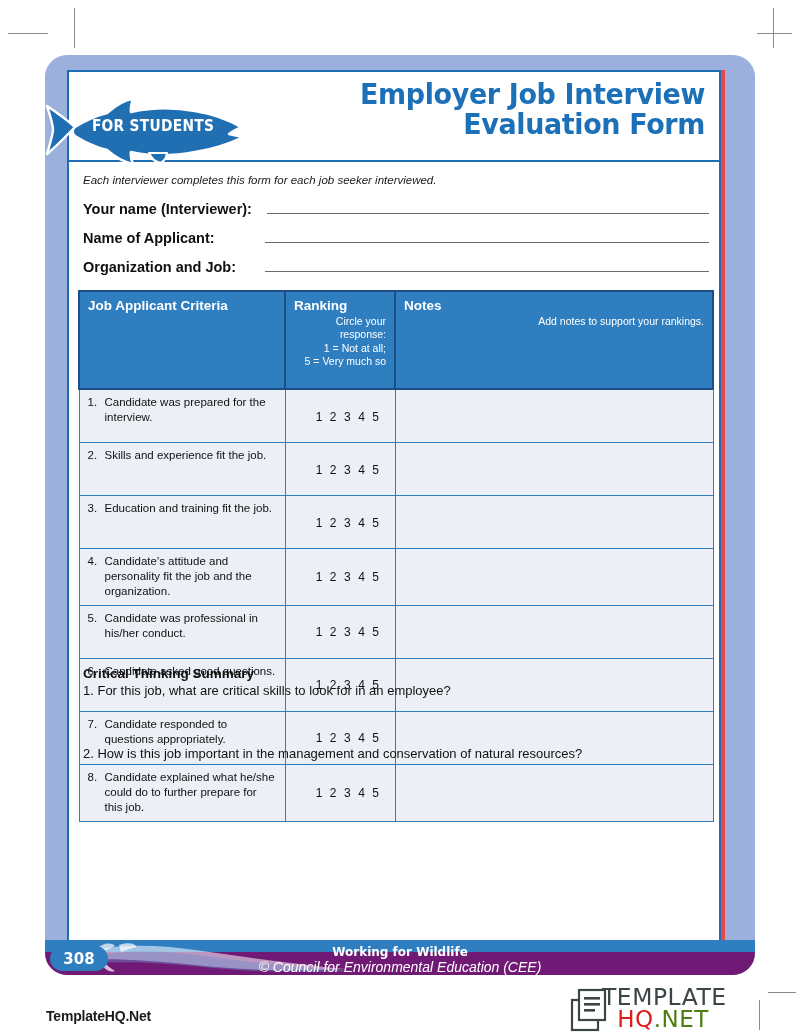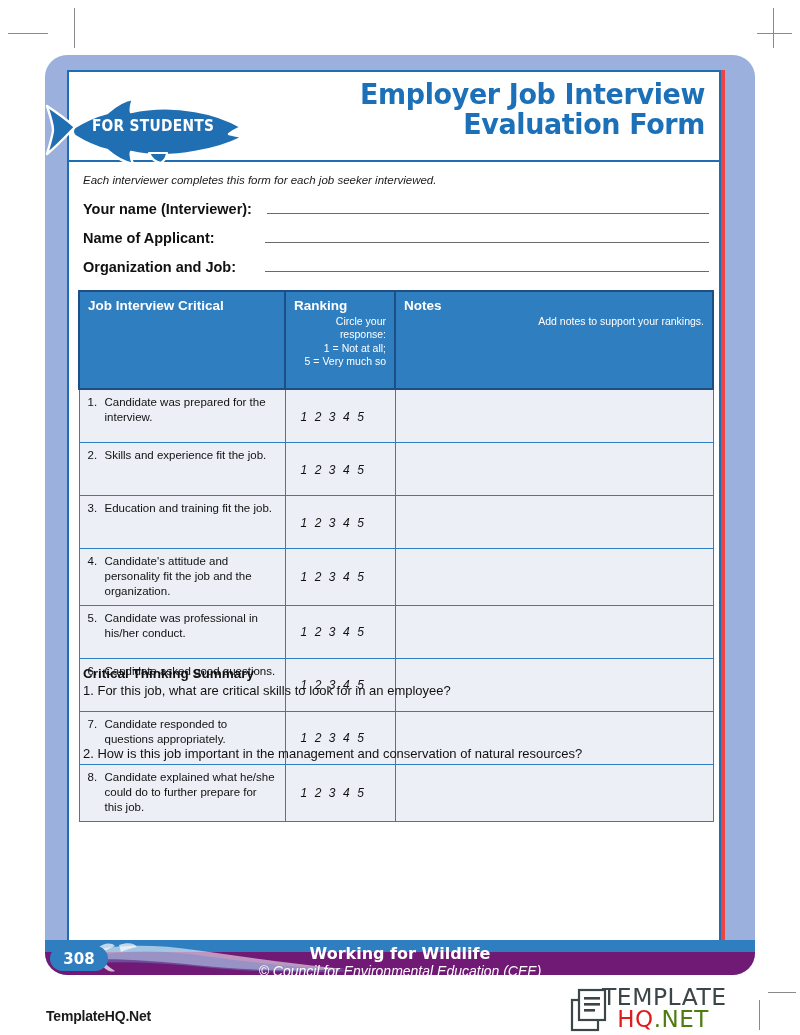--- a/index.html
+++ b/index.html
@@ -208,21 +208,21 @@
   }
   .crit-text {
     display: inline-block;
     width: calc(100% - 18px);
     font-size: 11.5px;
     color: #111111;
     line-height: 1.3;
     vertical-align: top;
   }
 
-  .rank-cell { vertical-align: middle !important; text-align: left; font-style: italic; }
+  .rank-cell { vertical-align: middle !important; text-align: right; }
   .rank-scale {
     font-size: 12px;
     color: #111111;
     letter-spacing: 7.5px;
     padding-left: 7px;
     white-space: nowrap;
   }
 
   
   .summary {
@@ -286,21 +286,21 @@
     top: 6px;
     width: 710px;
     text-align: center;
     z-index: 3;
   }
   .credit-main {
     display: block;
     color: #ffffff;
     font-family: "DejaVu Sans", sans-serif;
     font-weight: bold;
-    font-size: 16px;
+    font-size: 12px;
     line-height: 1.05;
   }
   .credit-sub {
     display: block;
     color: #ffffff;
     font-family: Liberation Sans, sans-serif;
     font-style: italic;
     font-size: 14px;
     line-height: 1.2;
   }
@@ -400,21 +400,21 @@
 
     <table class="tbl">
       <colgroup>
         <col class="col-crit">
           <col class="col-rank">
           <col class="col-notes">
       </colgroup>
       <thead>
         <tr>
           <th>
-            <span class="th-title">Job Interview Critical</span>
+            <span class="th-title">Job Applicant Criteria</span>
           </th>
           <th>
             <span class="th-title">Ranking</span>
             <span class="th-sub" id="rank-sub">Circle your<br>response:<br>1 = Not at all;<br>5 = Very much so</span>
           </th>
           <th>
             <span class="th-title">Notes</span>
             <span class="th-sub">Add notes to support your rankings.</span>
           </th>
         </tr>

